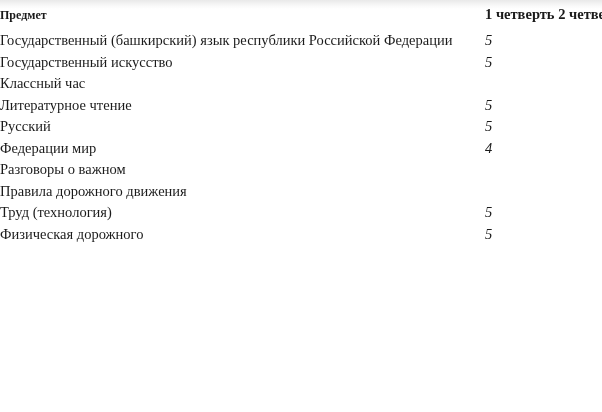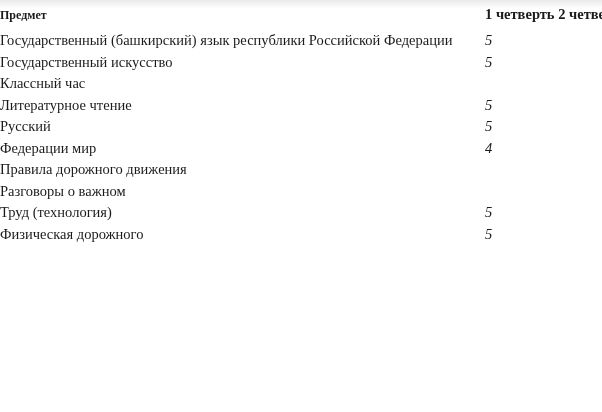--- a/index.html
+++ b/index.html
@@ -133,25 +133,25 @@
         </tr>
         <tr class="data-row">
           <td class="cell-subject">Русский</td>
           <td class="cell-grade">5</td>
         </tr>
         <tr class="data-row">
           <td class="cell-subject">Федерации мир</td>
           <td class="cell-grade">4</td>
         </tr>
         <tr class="data-row">
-          <td class="cell-subject">Правила дорожного движения</td>
+          <td class="cell-subject">Разговоры о важном</td>
           <td class="cell-grade"></td>
         </tr>
         <tr class="data-row">
-          <td class="cell-subject">Разговоры о важном</td>
+          <td class="cell-subject">Правила дорожного движения</td>
           <td class="cell-grade"></td>
         </tr>
         <tr class="data-row">
           <td class="cell-subject">Труд (технология)</td>
           <td class="cell-grade">5</td>
         </tr>
         <tr class="data-row">
           <td class="cell-subject">Физическая дорожного</td>
           <td class="cell-grade">5</td>
         </tr>

